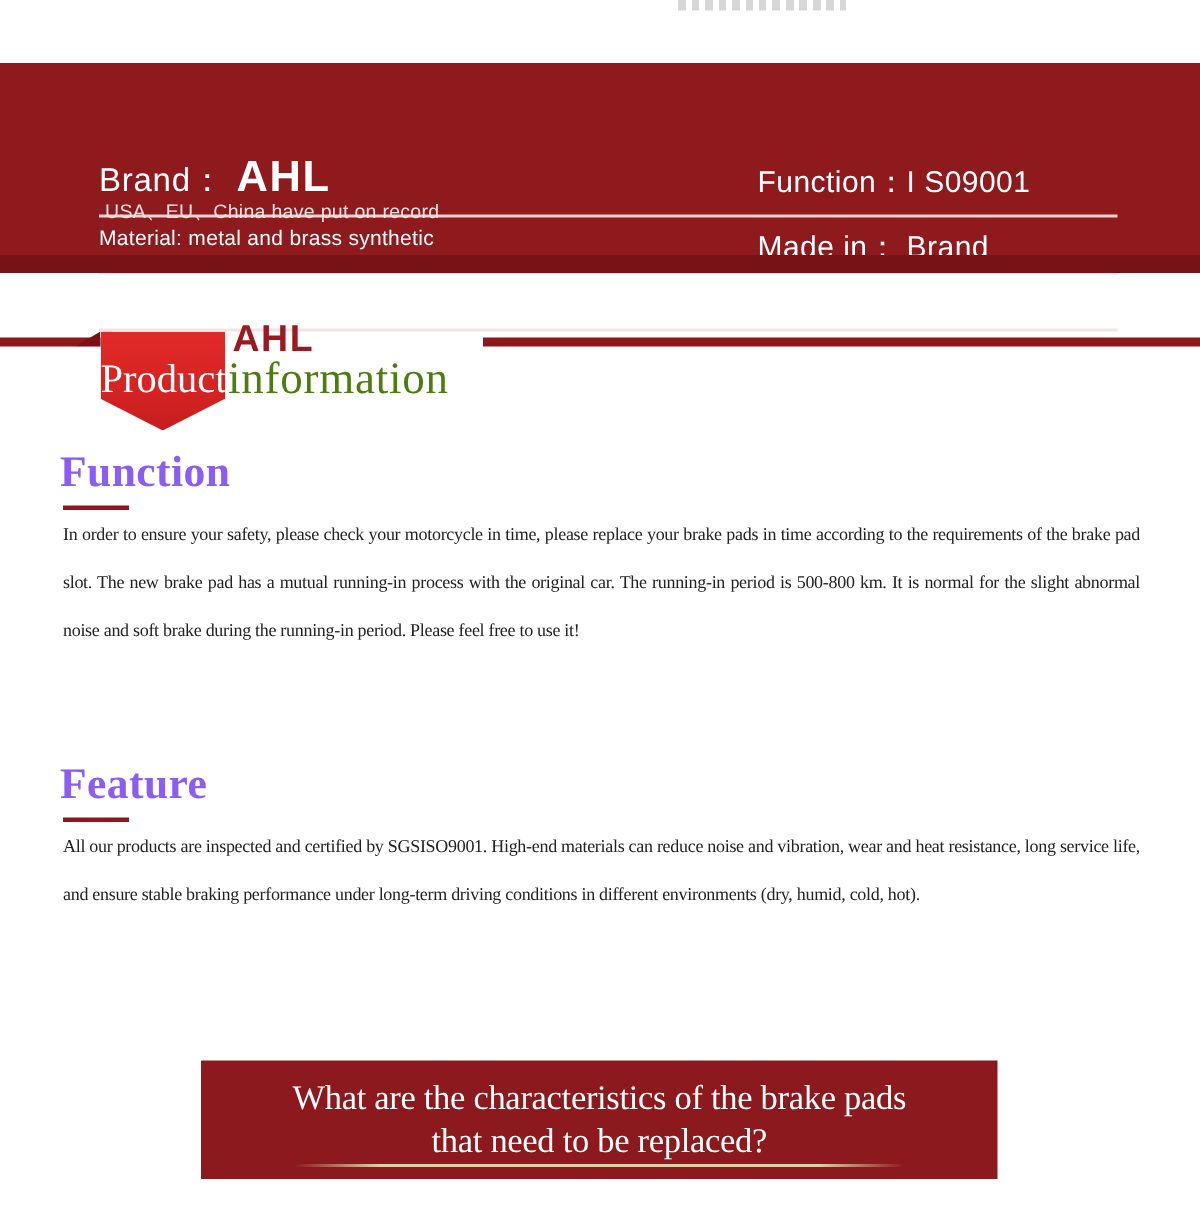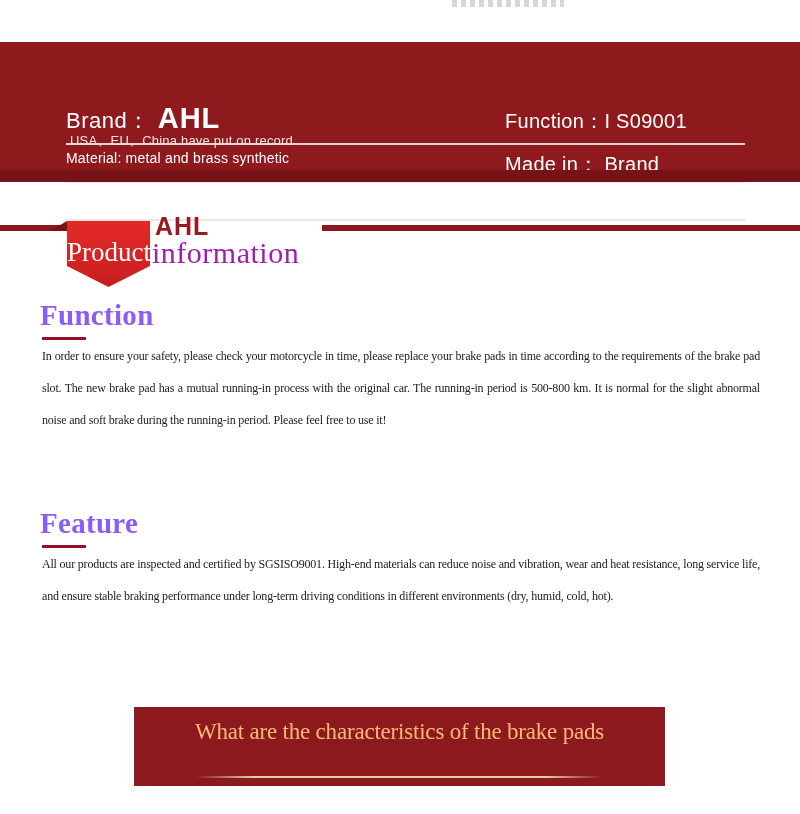--- a/index.html
+++ b/index.html
@@ -61,21 +61,21 @@
   }
   .ribbon-label{
     margin-top:18px;display:inline-block;color:#ffffff;
     font-family:"Liberation Serif",serif;font-size:27px;line-height:1;
   }
   .badge-brand{
     position:absolute;left:155px;top:214px;color:#9a1a21;
     font-size:25px;font-weight:600;letter-spacing:1px;line-height:1;
   }
   .badge-title{
-    position:absolute;left:152px;top:238px;color:#a21caf;
+    position:absolute;left:152px;top:238px;color:#4d7c0f;
     font-family:"Liberation Serif",serif;font-size:30px;line-height:1;letter-spacing:.5px;
   }
 
   
   .sec-heading{
     position:absolute;left:40px;color:#8b5cf6;
     font-family:"Liberation Serif",serif;font-weight:700;font-size:29px;line-height:1;
     letter-spacing:.3px;
   }
   .h-function{top:301px;} .h-feature{top:509px;}
@@ -86,21 +86,21 @@
   .paragraph{
     position:absolute;left:42px;width:718px;color:#222222;
     font-family:Liberation Serif, serif;font-size:12px;line-height:32px;
     letter-spacing:-0.2px;text-align:justify;
   }
   .p-function{top:340px;} .p-feature{top:548px;}
 
   
   .question-box{
     position:absolute;left:134px;top:707px;width:531px;height:79px;
-    background:#8c191d;color:#fdba74;text-align:center;
+    background:#8c191d;color:#ffffff;text-align:center;
     font-family:"Liberation Serif",serif;
   }
   .q-line{font-size:23px;line-height:29px;letter-spacing:-0.2px;}
   .q1{margin-top:10px;}
   .question-underline{
     position:absolute;left:62px;right:62px;bottom:8px;height:2px;
     background:linear-gradient(90deg,rgba(224,208,164,0) 0%,#e0d0a4 14%,#e0d0a4 86%,rgba(224,208,164,0) 100%);
   }
 </style>
 </head>
@@ -144,16 +144,17 @@
   <div class="sec-heading h-function">Function</div>
   <div class="heading-underline u-function"></div>
   <div class="paragraph p-function">In order to ensure your safety, please check your motorcycle in time, please replace your brake pads in time according to the requirements of the brake pad slot. The new brake pad has a mutual running-in process with the original car. The running-in period is 500-800 km. It is normal for the slight abnormal noise and soft brake during the running-in period. Please feel free to use it!</div>
 
   <div class="sec-heading h-feature">Feature</div>
   <div class="heading-underline u-feature"></div>
   <div class="paragraph p-feature">All our products are inspected and certified by SGSISO9001. High-end materials can reduce noise and vibration, wear and heat resistance, long service life, and ensure stable braking performance under long-term driving conditions in different environments (dry, humid, cold, hot).</div>
 
   <div class="question-box">
     <div class="q-line q1">What are the characteristics of the brake pads</div>
+    <div class="q-line q2">that need to be replaced?</div>
     <div class="question-underline"></div>
   </div>
 
 </div>
 
 </body></html>

